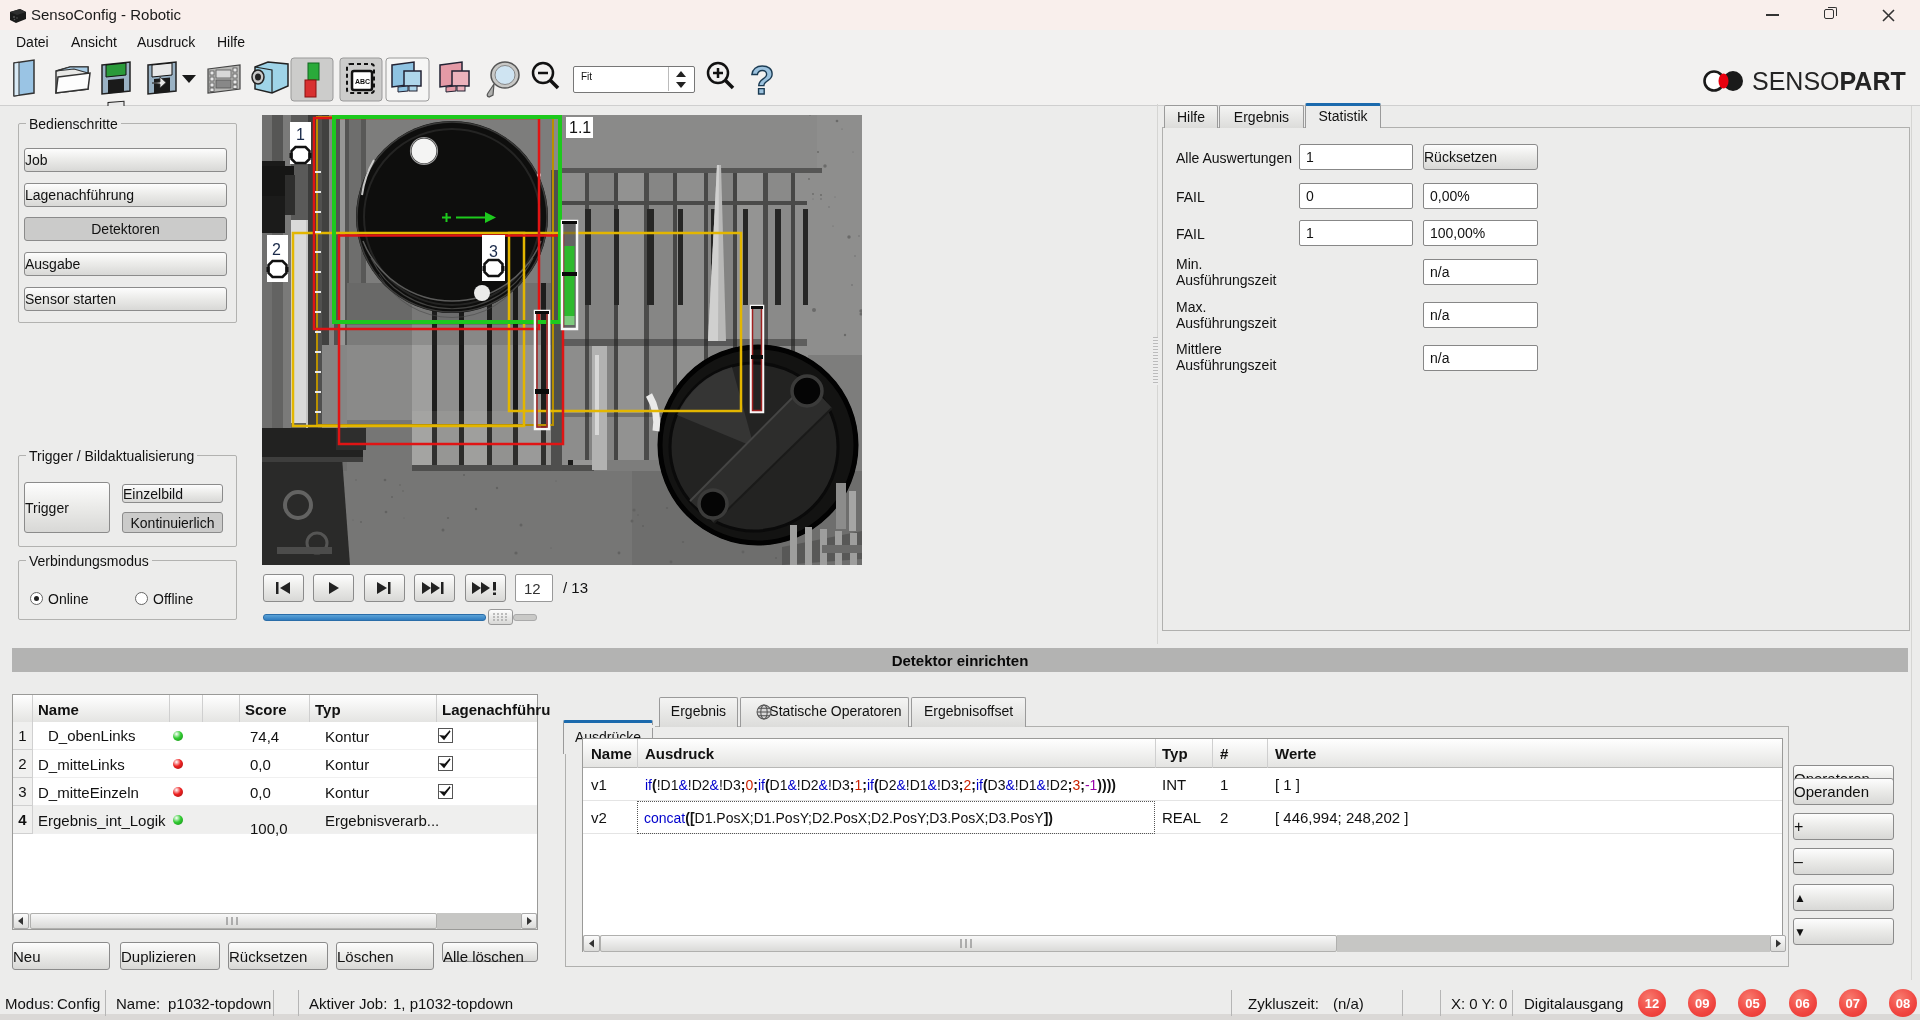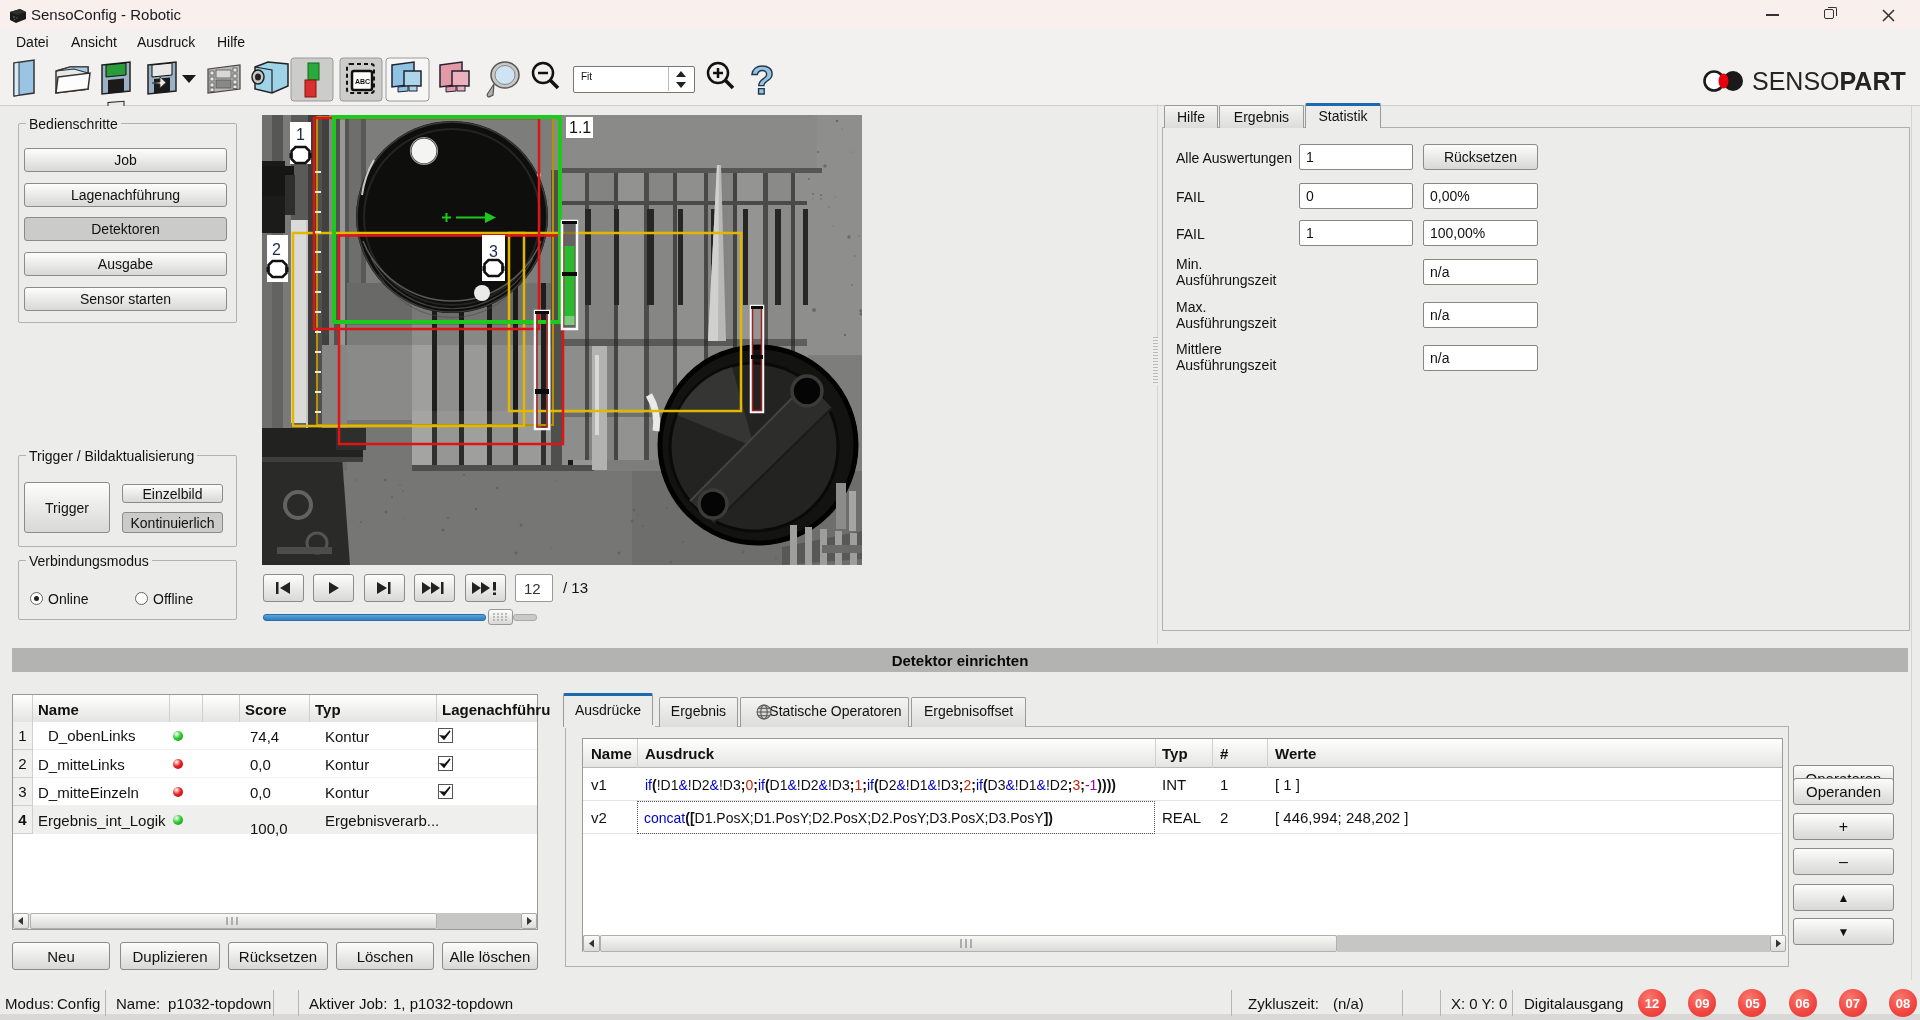--- a/index.html
+++ b/index.html
@@ -1,18 +1,18 @@
 <!DOCTYPE html>
 <html><head><meta charset="utf-8">
 <style>
 *{margin:0;padding:0;box-sizing:border-box;font-family:"Liberation Sans",sans-serif}
 html,body{width:1920px;height:1020px;overflow:hidden}
 body{background:#ececeb;position:relative;font-size:14px;color:#111}
 .abs{position:absolute}
-.btn{position:absolute;border:1px solid #8b8b8b;border-radius:3px;background:linear-gradient(#fdfdfd,#ececea 45%,#d8d8d6);text-align:center;color:#111}
+.btn{position:absolute;border:1px solid #8b8b8b;border-radius:3px;background:linear-gradient(#fdfdfd,#ececea 45%,#d8d8d6);text-align:left;color:#111}
 .btnp{position:absolute;border:1px solid #8b8b8b;border-radius:3px;background:#cbcbca;text-align:center;color:#111}
 .gb{position:absolute;border:1px solid #b2b2b0;border-radius:2px}
 .gbl{position:absolute;background:#ececeb;padding:0 3px;font-size:14px}
 .inp{position:absolute;background:#fff;border:1px solid #878787;border-radius:2px;font-size:14px;padding-left:6px;display:flex;align-items:center}
 .tab{position:absolute;border:1px solid #9a9a9a;border-bottom:none;border-radius:2px 2px 0 0;background:linear-gradient(#f4f4f3,#dcdcda);text-align:center;font-size:14px}
 .tabact{position:absolute;border:1px solid #9a9a9a;border-bottom:none;border-radius:2px 2px 0 0;background:#ececeb;border-top:3px solid #1b6aad;text-align:center;font-size:14px}
 .sep{position:absolute;width:1px;background:#b5b5b5}
 .hdrc{position:absolute;top:0;height:28px;border-right:1px solid #cfcfcf;display:flex;align-items:center;font-weight:bold;padding-left:5px;font-size:15px}
 .cell{position:absolute;display:flex;align-items:center;font-size:15px}
 </style></head>
@@ -523,24 +523,24 @@
   </svg>
 <div class="abs" style="left:437px;top:913px;width:84px;height:16px;background:#c6c6c4"></div>
 <div class="abs" style="left:521px;top:913px;width:16px;height:16px;background:linear-gradient(#fbfbfb,#dcdcda);border:1px solid #aaa;border-radius:2px"></div>
 <svg class="abs" style="left:521px;top:913px" width="16" height="16">
     <polygon points="6,4 6,12 11,8" fill="#333"></polygon>
   </svg>
 <div class="btn" style="left:12px;top:942px;width:98px;height:28px;line-height:27px;font-size:15px">Neu</div>
 <div class="btn" style="left:120px;top:942px;width:100px;height:28px;line-height:27px;font-size:15px">Duplizieren</div>
 <div class="btn" style="left:228px;top:942px;width:100px;height:28px;line-height:27px;font-size:15px">Rücksetzen</div>
 <div class="btn" style="left:336px;top:942px;width:98px;height:28px;line-height:27px;font-size:15px">Löschen</div>
-<div class="btn" style="left:442px;top:942px;width:96px;height:28px;line-height:27px;font-size:15px">Alle löschen</div>
+<div class="btn" style="left:442px;top:942px;width:96px;height:20px;line-height:27px;font-size:15px">Alle löschen</div>
 
 <div class="abs" style="left:565px;top:726px;width:1224px;height:241px;border:1px solid #b0b0ae;background:#ececeb"></div>
-<div class="tabact" style="left:563px;top:693px;width:90px;height:34px;line-height:28px">Ausdrücke</div>
+<div class="tabact" style="left:563px;top:720px;width:90px;height:34px;line-height:28px">Ausdrücke</div>
 <div class="abs" style="left:564px;top:725px;width:91px;height:3px;background:#ececeb"></div>
 <div class="tab" style="left:659px;top:697px;width:79px;height:30px;line-height:27px">Ergebnis</div>
 <div class="tab" style="left:740px;top:697px;width:169px;height:30px;line-height:27px;padding-left:22px">Statische Operatoren</div>
 <svg class="abs" style="left:756px;top:704px" width="16" height="16" viewBox="0 0 15 15">
     <circle cx="7.5" cy="7.5" r="6.5" fill="#d8d8d8" stroke="#555"></circle>
     <ellipse cx="7.5" cy="7.5" rx="3" ry="6.5" fill="none" stroke="#555"></ellipse>
     <line x1="1" y1="7.5" x2="14" y2="7.5" stroke="#555"></line>
     <line x1="2" y1="4" x2="13" y2="4" stroke="#555"></line>
     <line x1="2" y1="11" x2="13" y2="11" stroke="#555"></line>
   </svg>

